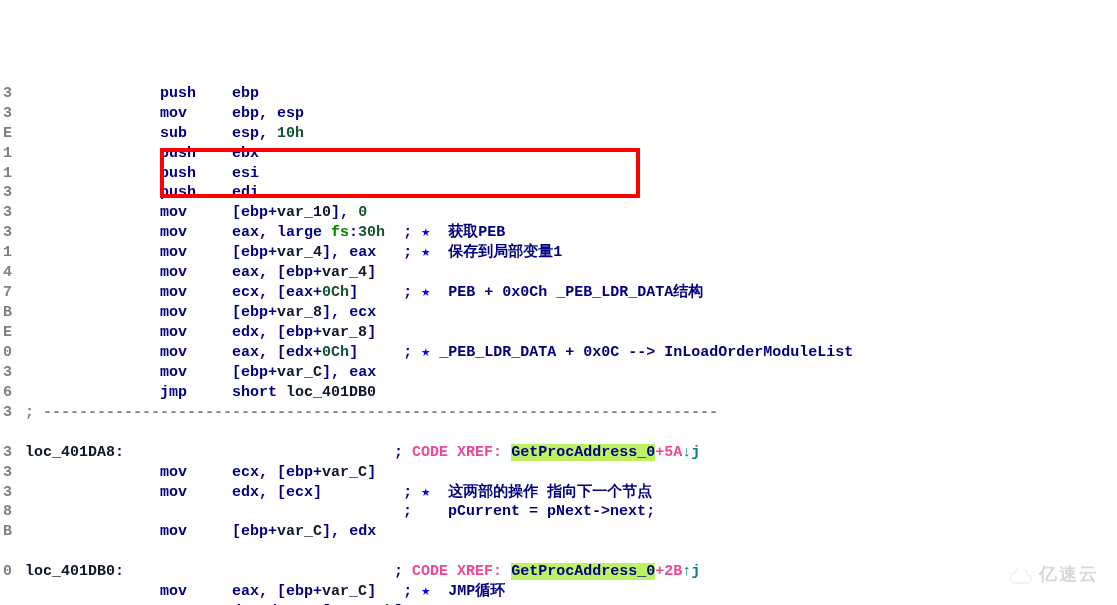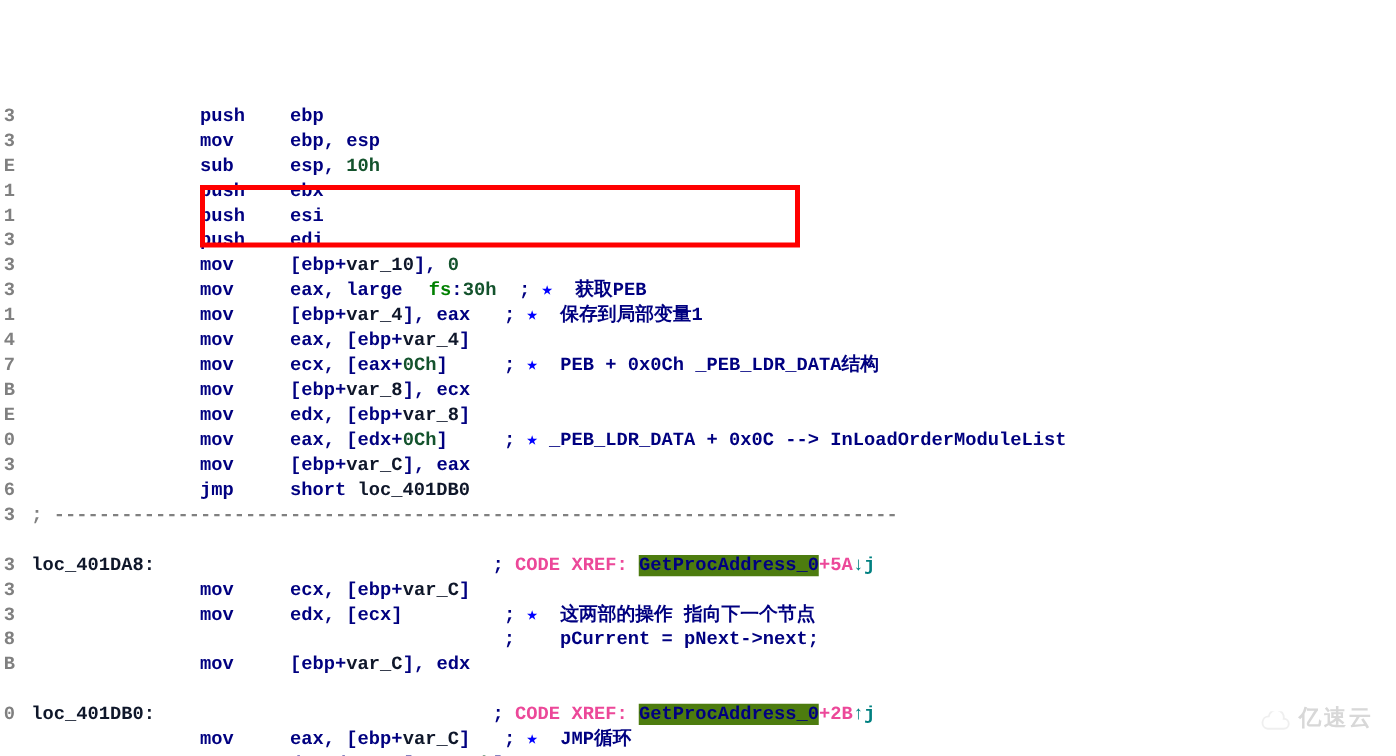--- a/index.html
+++ b/index.html
@@ -16,25 +16,25 @@
     height: 605px;
     font-weight: bold;
     padding-top: 4px;
   }
   .line { display: block; }
   .gut { display: inline-block; width: 12px; color: #808080; text-align: right; margin-right: 4px; }
   .mn { color: #000080; }      
   .reg { color: #000080; text-align: right; }     
   .num { color: #14532d; }     
   .var { color: #0f172a; }     
-  .seg { color: #008000; margin-left: 12px; }     
+  .seg { color: #008000; }     
   .lbl { color: #0f172a; }     
   .cmt { color: #000080; }    
   .xrefg { color: #ec4899; }   
-  .hl { background: #4d7c0f; color: #000080; } 
+  .hl { background: #bef264; color: #000080; } 
   .suffix { color: #008080; }  
   .star { color: #0000ff; }    
   .dash { color: #808080; }
   .brk { color: #000080; }     
   .redbox {
     position: absolute;
     border: 4px solid #ff0000;
     left: 160px;
     top: 148px;
     width: 480px;

